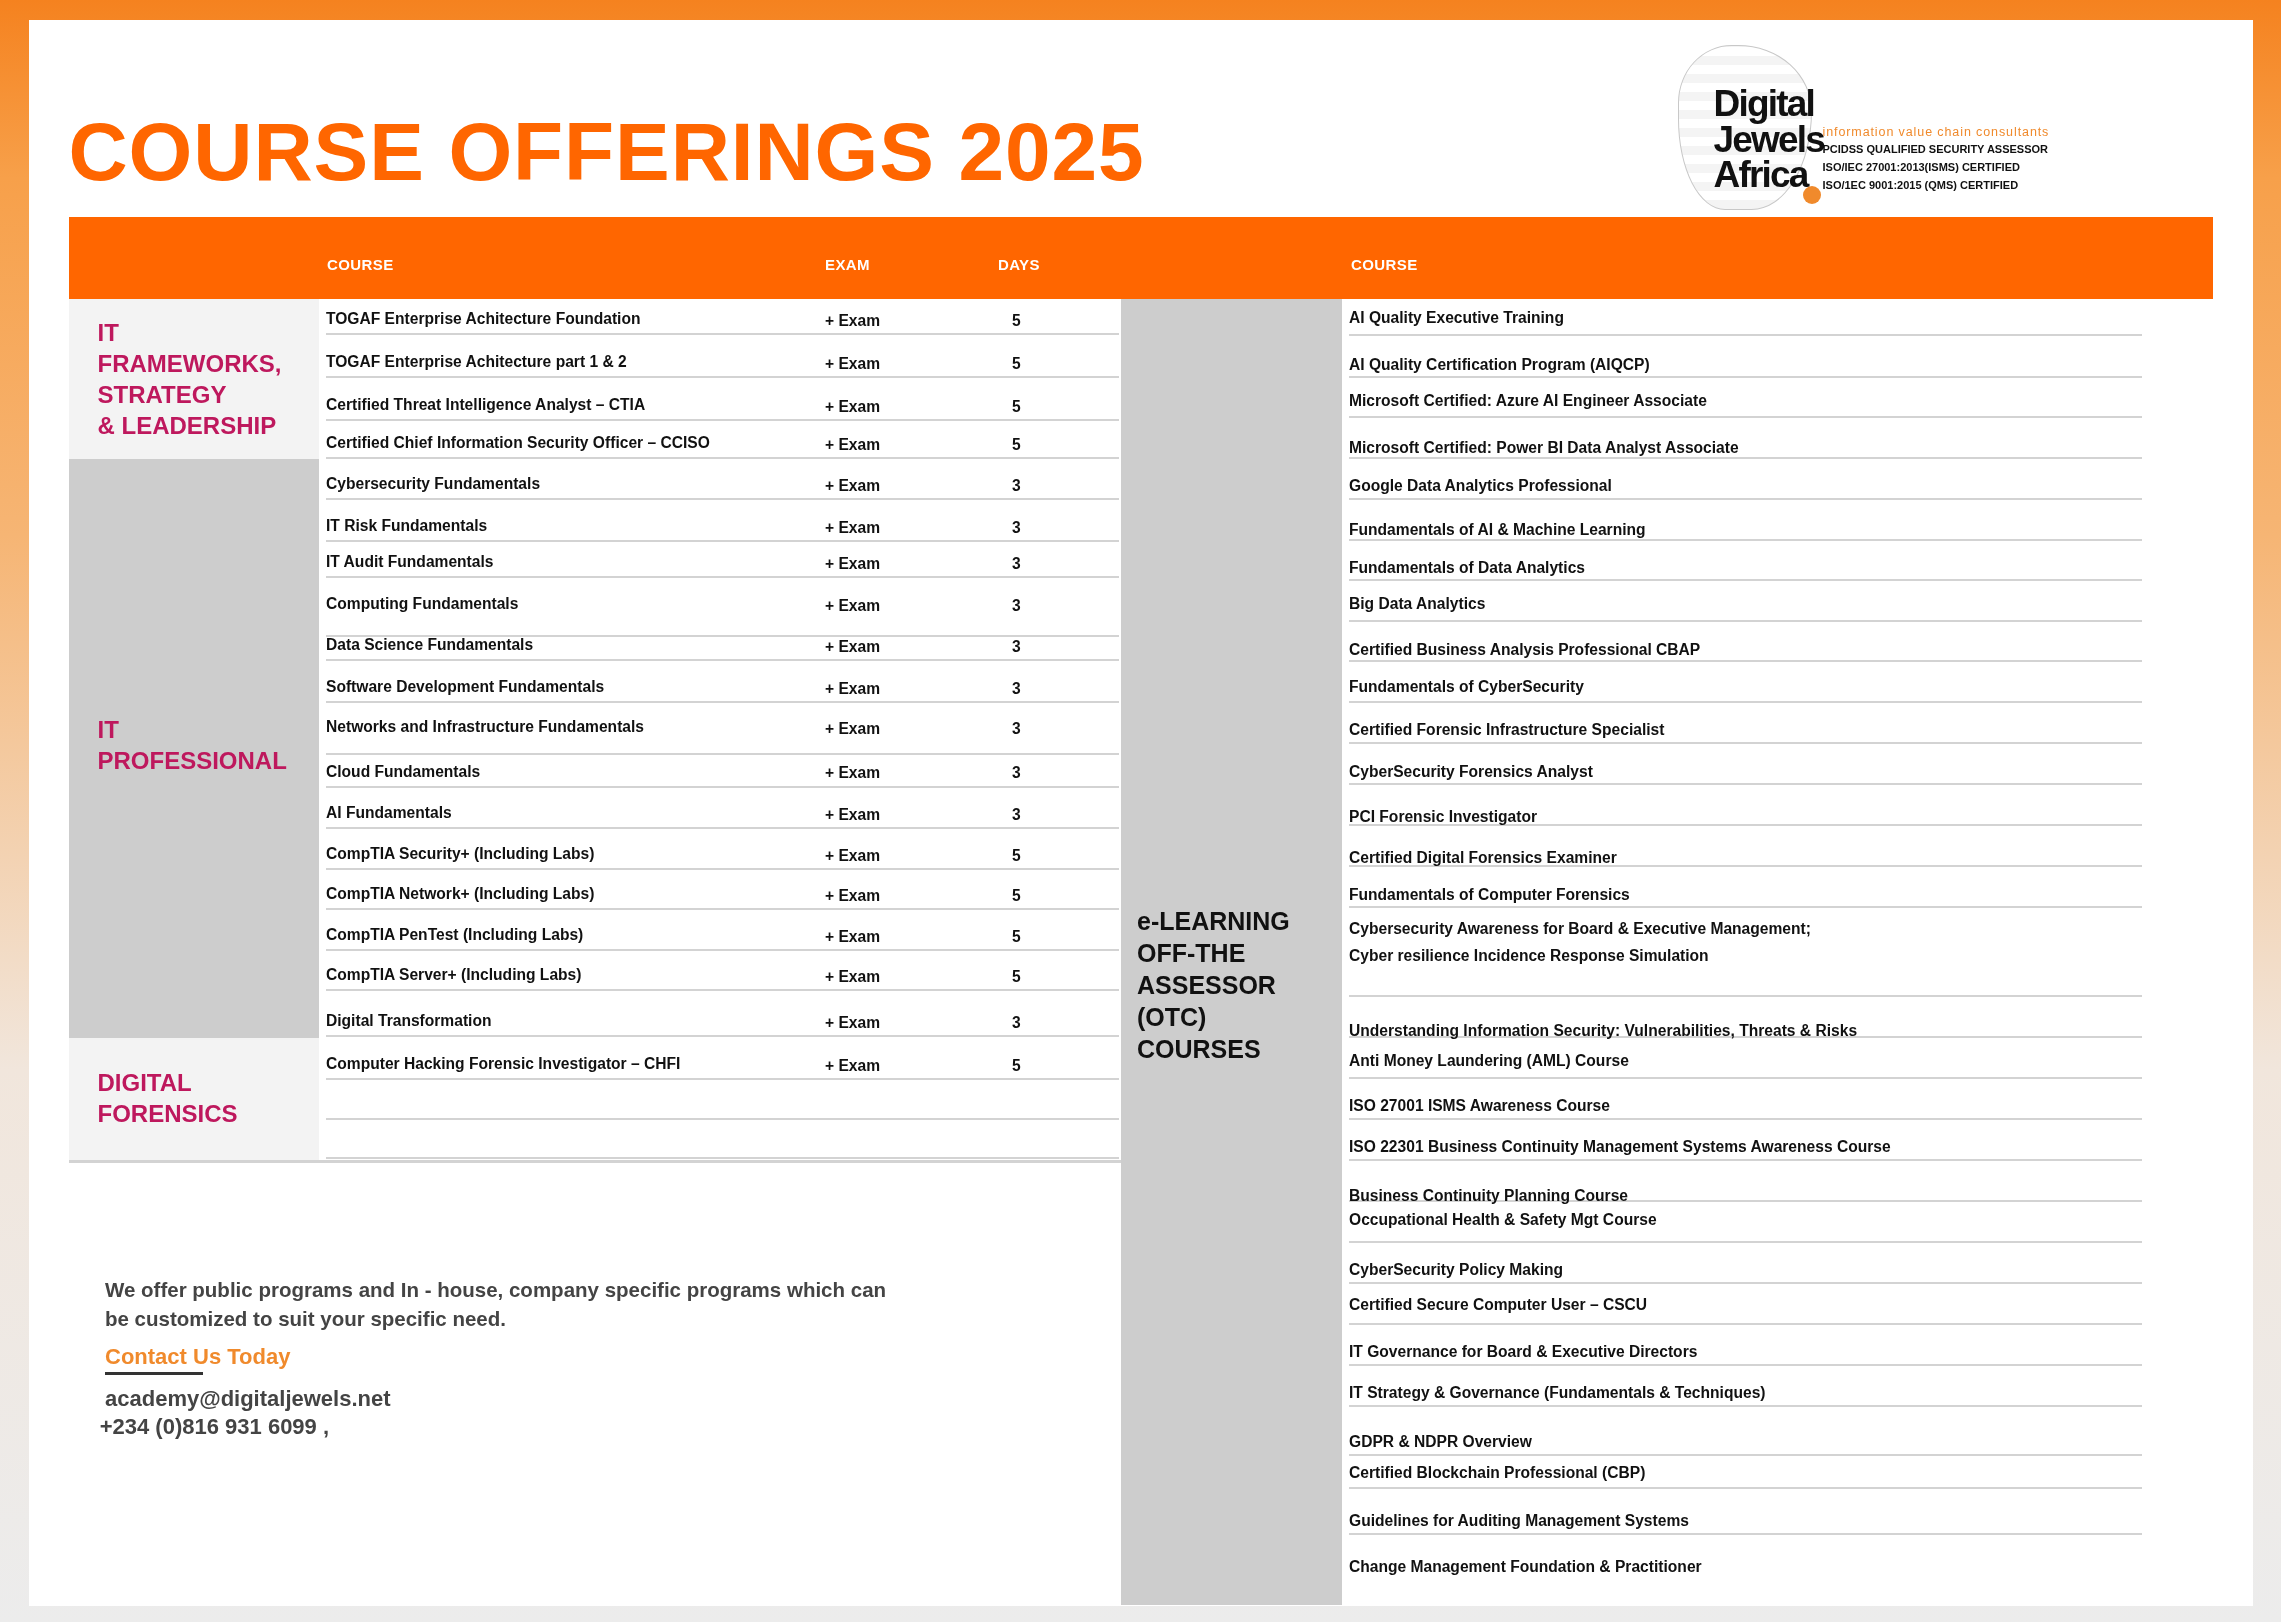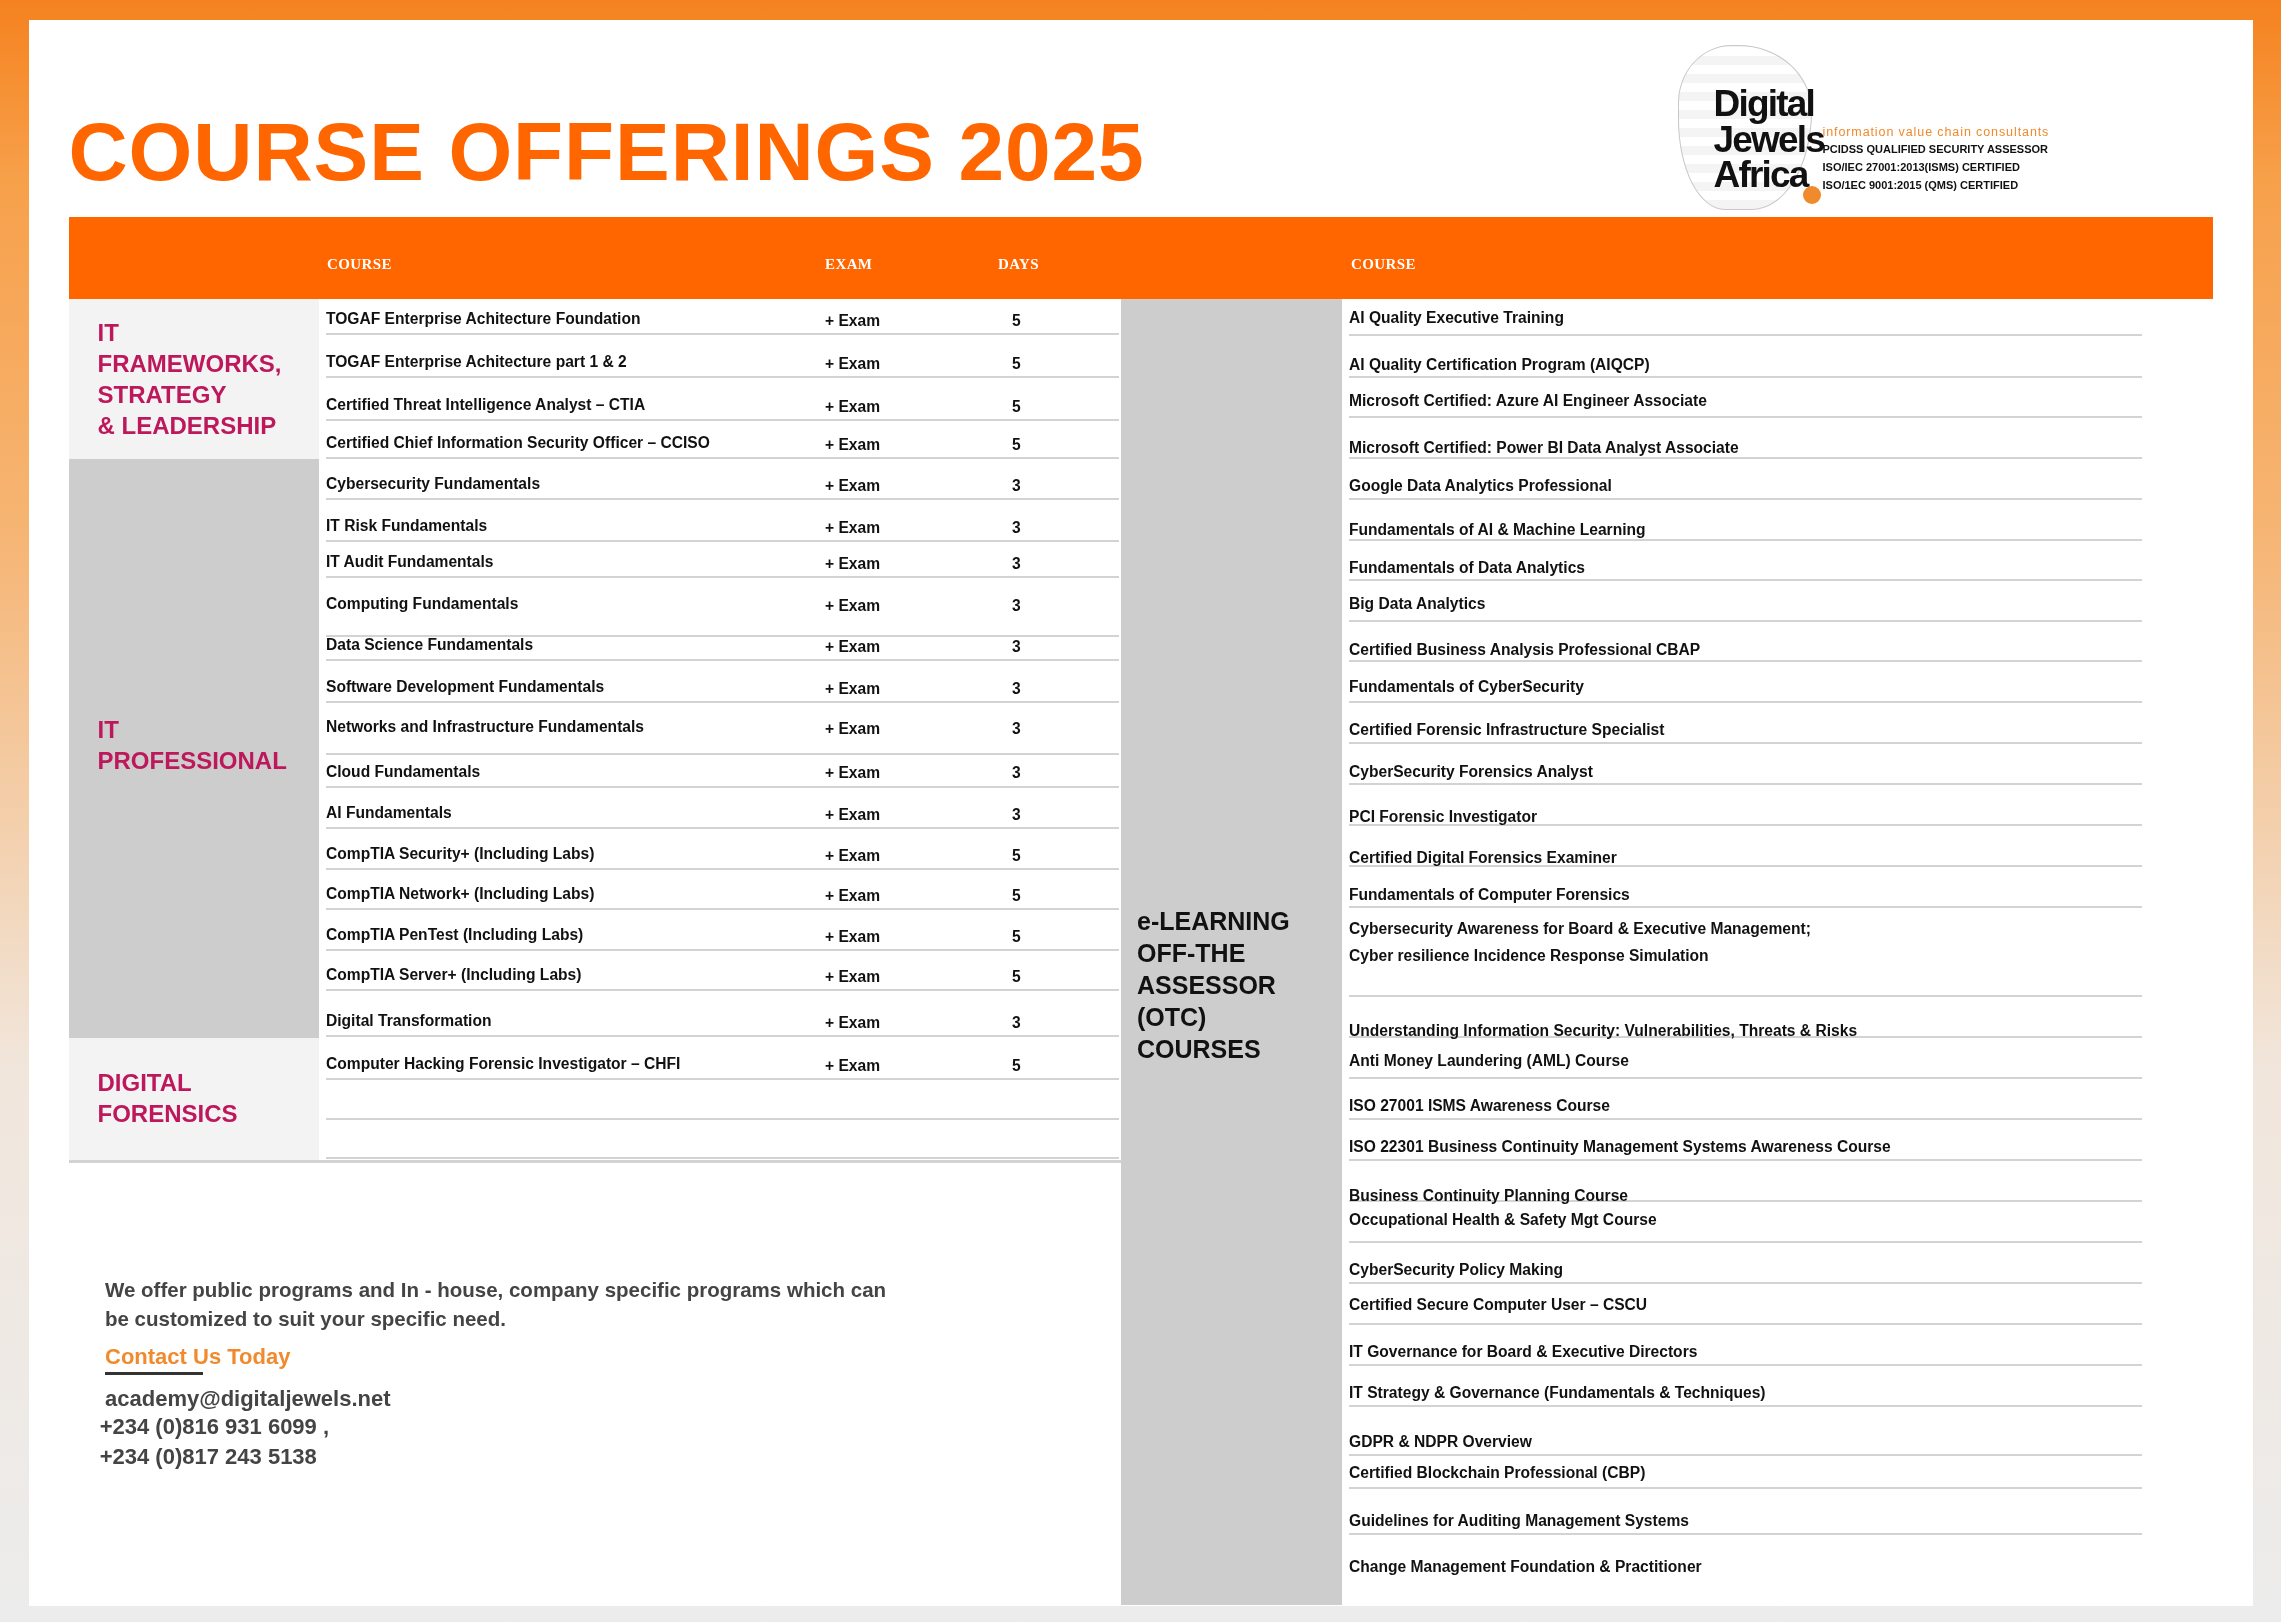--- a/index.html
+++ b/index.html
@@ -76,21 +76,21 @@
     <div class="logo-word" style="top:85px">Jewels</div>
     <div class="logo-word" style="top:120px">Africa</div>
     <div class="logo-dot"></div>
     <div class="logo-tag">information value chain consultants</div>
     <div class="logo-cert" style="top:107px">PCIDSS QUALIFIED SECURITY ASSESSOR</div>
     <div class="logo-cert" style="top:125px">ISO/IEC 27001:2013(ISMS) CERTIFIED</div>
     <div class="logo-cert" style="top:143px">ISO/1EC 9001:2015 (QMS) CERTIFIED</div>
   </div>
 </div>
 
-<div class="header-bar" style="left:69px; top:217px;font-family:Liberation Serif, serif;">
+<div class="header-bar" style="left:69px; top:217px;">
   <div class="hdr" style="left:258px">COURSE</div>
   <div class="hdr" style="left:756px">EXAM</div>
   <div class="hdr" style="left:929px">DAYS</div>
   <div class="hdr" style="left:1282px">COURSE</div>
 </div>
 
 <div class="cat" style="left:69px; top:299px; height:160px; background:#f3f3f3;">
   <div class="cat-label" style="top:18px;">
     <div>IT</div>
     <div>FRAMEWORKS,</div>
@@ -316,15 +316,14 @@
   </div>
 
 <div class="info" style="left:105px; top:1276px;">
   <div class="blurb">
     <div>We offer public programs and In - house, company specific programs which can</div>
     <div>be customized to suit your specific need.</div>
   </div>
   <div class="contact">Contact Us Today</div>
   <div class="email">academy@digitaljewels.net</div>
   <div class="phone">+234 (0)816 931 6099 ,</div>
-  <div class="phone">+234 (0)817 243 5138</div>
 </div>
 
 
 </body></html>

